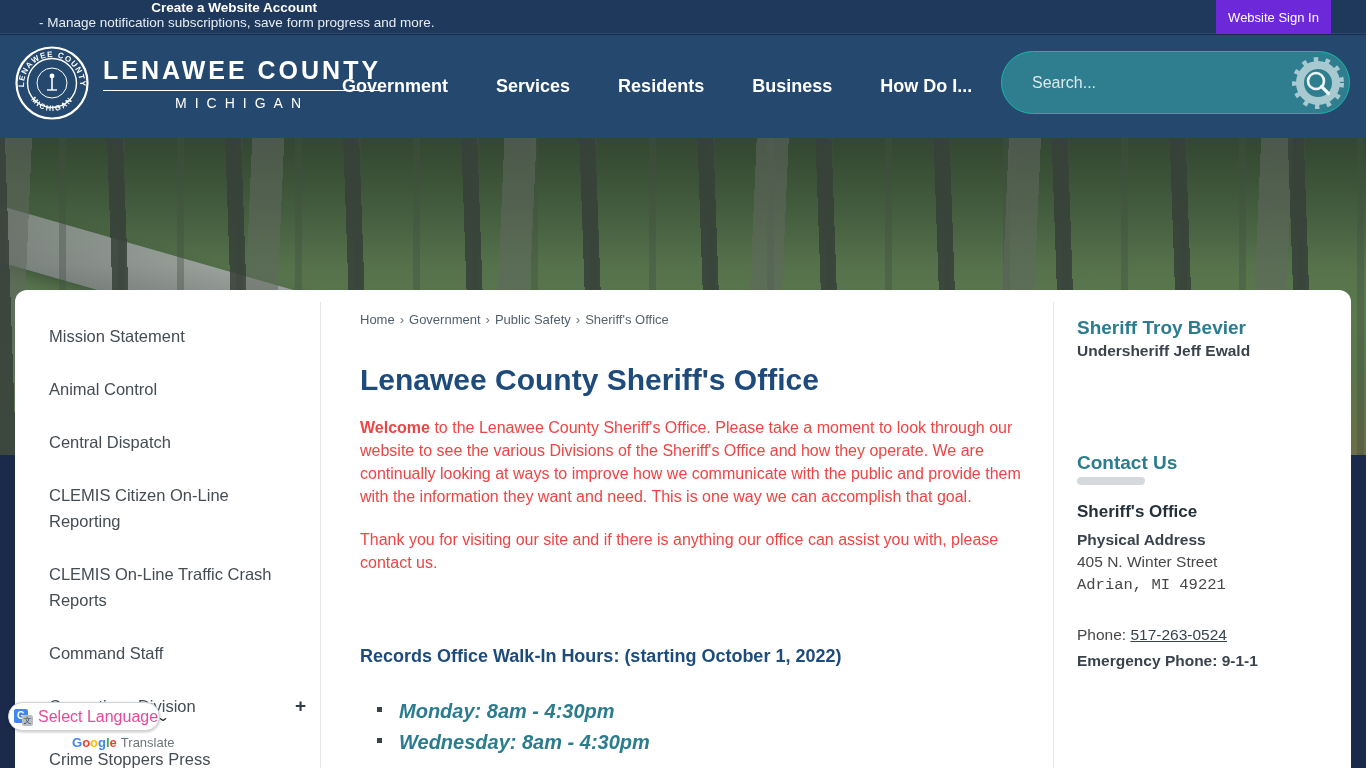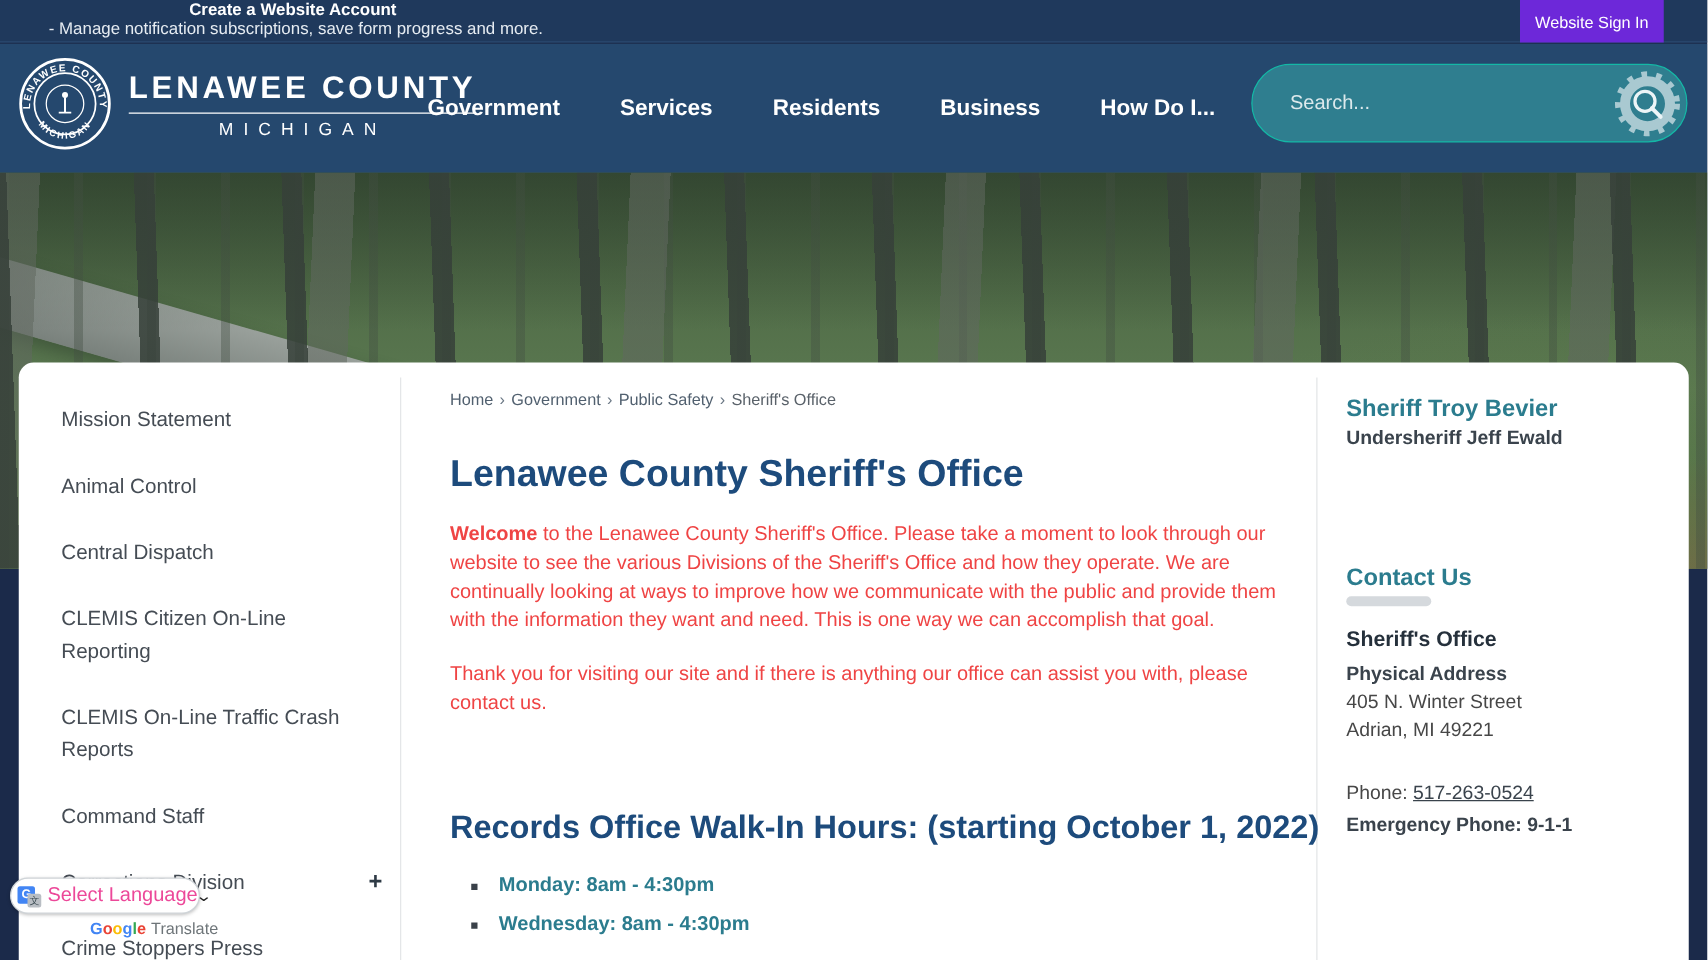--- a/index.html
+++ b/index.html
@@ -66,35 +66,35 @@
   
   .main-col { position:absolute; left:330px; top:0; width:708px; }
   .breadcrumb { position:absolute; left:15px; top:22px; font-size:13px; color:#51606F; white-space:nowrap; }
   .breadcrumb a { color:#51606F; text-decoration:none; cursor:pointer; }
   .breadcrumb .sep { margin:0 5px; color:#6B7885; }
   .breadcrumb .current { color:#5A626A; }
   .page-title { position:absolute; left:15px; top:73px; font-size:30px; font-weight:bold; color:#1D4B7C; white-space:nowrap; }
   .para { position:absolute; left:15px; width:682px; font-size:16px; line-height:23px; color:#ef4444; }
   .para.p1 { top:126px; }
   .para.p2 { top:238px; }
-  .hours-title { position:absolute; left:15px; top:356px; font-size:26px; font-weight:bold; color:#1D4B7C; white-space:nowrap; }
+  .hours-title { position:absolute; left:15px; top:356px; font-size:18px; font-weight:bold; color:#1D4B7C; white-space:nowrap; }
   .hours { position:absolute; left:32px; top:410px; list-style:none; }
-  .hours li { position:relative; padding-left:22px; font-size:16px; font-weight:bold; color:#2B7C8E; height:31px; }
+  .hours li { position:relative; padding-left:22px; font-size:20px; font-weight:bold; color:#2B7C8E; height:31px;font-style:italic; }
   .hours li::before { content:""; position:absolute; left:0; top:7px; width:5px; height:5px; background:#3A4149; }
 
   
   .aside { position:absolute; left:1062px; top:0; width:264px; }
   .sheriff-name { position:absolute; left:0; top:27px; font-size:19px; font-weight:bold; color:#2B7C8E; white-space:nowrap; }
   .undersheriff { position:absolute; left:0; top:52px; font-size:15.5px; font-weight:bold; color:#3A434C; white-space:nowrap; }
   .contact-title { position:absolute; left:0; top:162px; font-size:19px; font-weight:bold; color:#2B7C8E; }
   .contact-bar { position:absolute; left:0; top:187px; width:68px; height:8px; border-radius:4px; background:#D5D9DD; }
   .office-name { position:absolute; left:0; top:212px; font-size:17px; font-weight:bold; color:#25303B; }
   .addr-label { position:absolute; left:0; top:241px; font-size:15.5px; font-weight:bold; color:#3A434C; }
   .addr1 { position:absolute; left:0; top:263px; font-size:15.5px; color:#474747; }
-  .addr2 { position:absolute; left:0; top:286px; font-size:15.5px; color:#474747; }
+  .addr2 { position:absolute; left:0; top:286px; font-size:15.5px; color:#474747;font-family:Liberation Mono, monospace; }
   .phone-row { position:absolute; left:0; top:336px; font-size:15.5px; color:#474747; }
   .phone-row a { color:#3A434C; text-decoration:underline; cursor:pointer; }
   .emergency { position:absolute; left:0; top:362px; font-size:15.5px; font-weight:bold; color:#3A434C; }
 
   
   .gt-pill { position:fixed; position:absolute; left:8px; top:702px; width:152px; height:29px; background:#fff;
              border:1px solid #CFD4D8; border-radius:15px; display:flex; align-items:center; padding:0 9px 0 5px;
              box-shadow:0 1px 3px rgba(0,0,0,.25); cursor:pointer; z-index:20; }
   .gt-icon { position:relative; width:19px; height:19px; flex:0 0 19px; }
   .gt-icon .g-box { position:absolute; left:0; top:2px; width:14px; height:14px; background:#4285F4; border-radius:2px;

